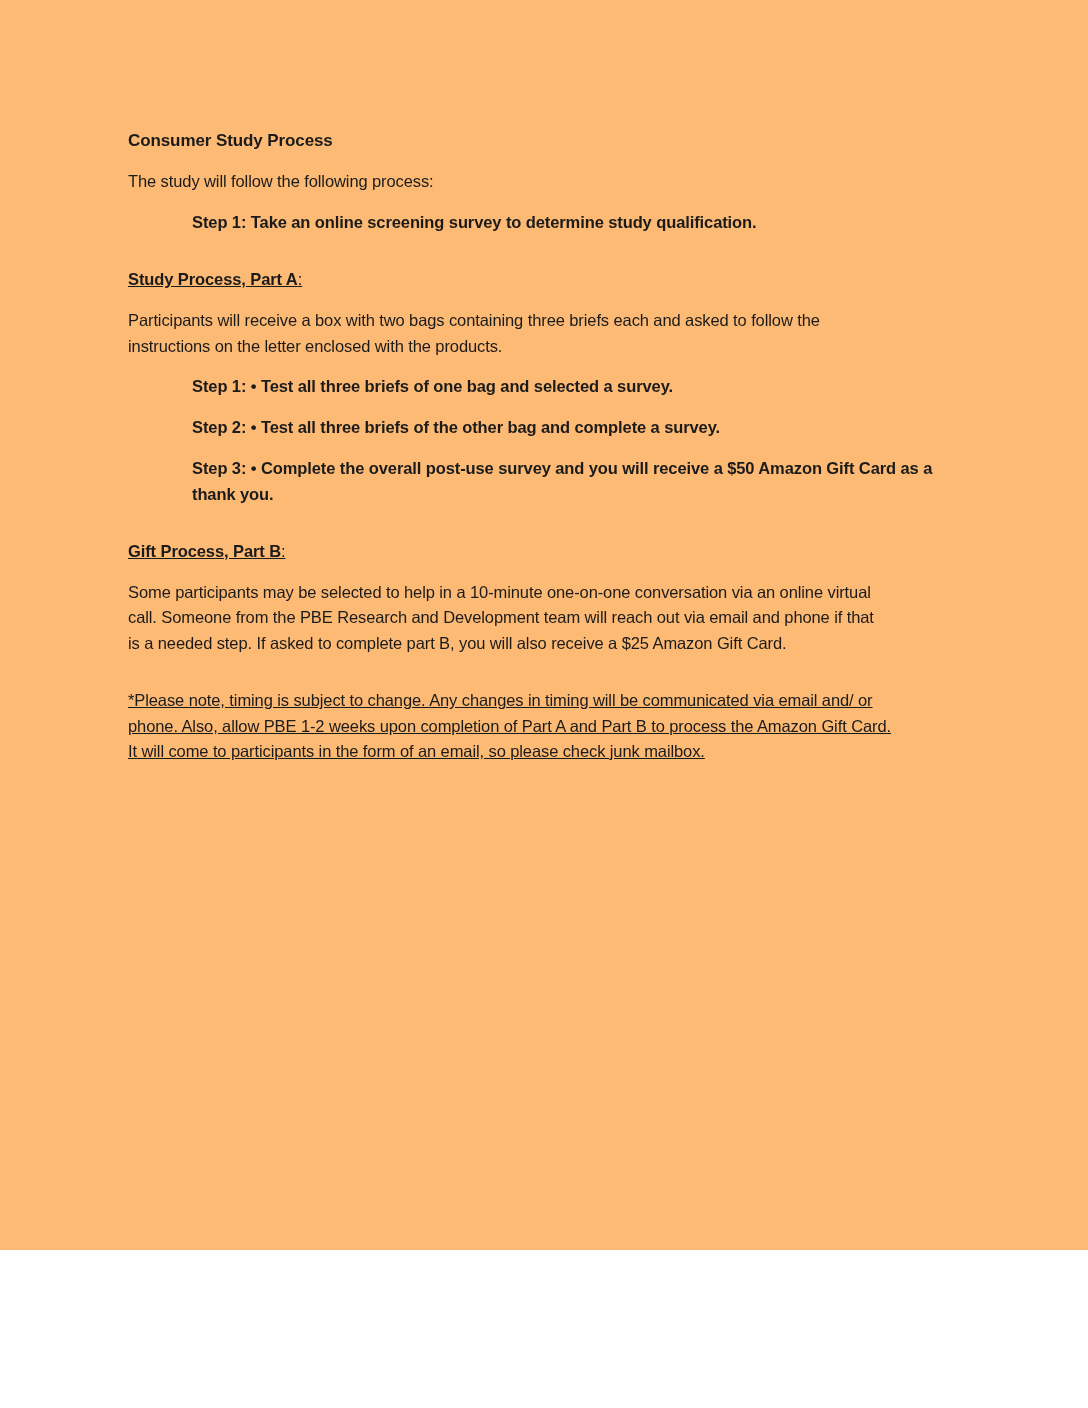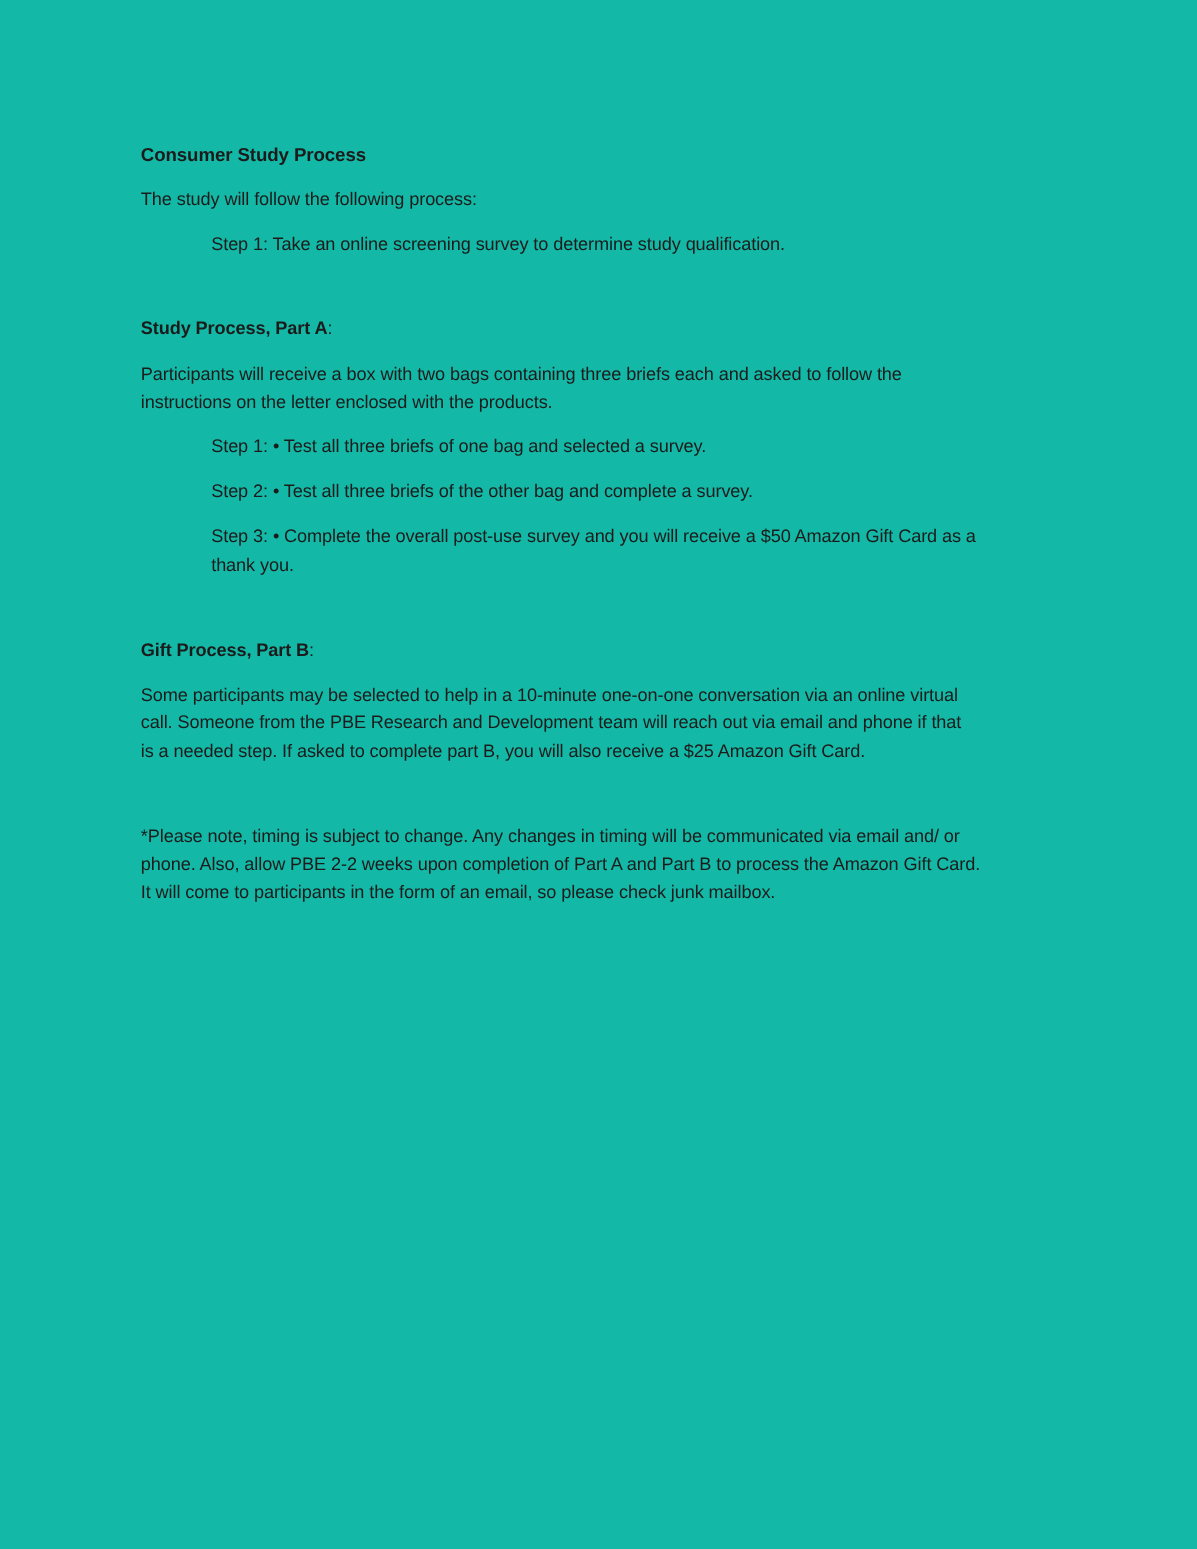--- a/index.html
+++ b/index.html
@@ -4,22 +4,22 @@
 <style>
   html, body {
     margin: 0;
     padding: 0;
     background: #ffffff;
   }
   .page {
     position: relative;
     box-sizing: border-box;
     width: 1088px;
-    height: 1408px;
-    background: #14b8a6;
+    height: 1250px;
+    background: #fdba74;
     padding: 128px 64px 0 128px;
     font-family: "Liberation Sans", "DejaVu Sans", sans-serif;
     font-size: 16.5px;
     line-height: 25.4px;
     color: #1b1b1b;
     letter-spacing: -0.1px;
     overflow: hidden;
   }
   .para {
     margin: 0 0 15.5px 0;
@@ -30,23 +30,25 @@
     font-size: 17px;
   }
   .heading {
     font-weight: 700;
   }
   .heading .colon {
     font-weight: 400;
   }
   .indent {
     margin-left: 64px;
+    font-weight: bold;
   }
   .section-gap {
-    margin-top: 52px;
+    margin-top: 32px;
+    text-decoration: underline;
   }
 </style>
 </head>
 <body>
 
 <div class="page">
 
   <p class="para doc-title">Consumer Study Process</p>
 
   <p class="para">The study will follow the following process:</p>
@@ -67,16 +69,16 @@
   <p class="para indent">Step 3: • Complete the overall post-use survey and you will receive a $50 Amazon Gift Card as a
 thank you.</p>
 
   <p class="para heading section-gap"><span>Gift Process, Part B</span><span class="colon">:</span></p>
 
   <p class="para">Some participants may be selected to help in a 10-minute one-on-one conversation via an online virtual
 call. Someone from the PBE Research and Development team will reach out via email and phone if that
 is a needed step. If asked to complete part B, you will also receive a $25 Amazon Gift Card.</p>
 
   <p class="para section-gap">*Please note, timing is subject to change. Any changes in timing will be communicated via email and/ or
-phone. Also, allow PBE 2-2 weeks upon completion of Part A and Part B to process the Amazon Gift Card.
+phone. Also, allow PBE 1-2 weeks upon completion of Part A and Part B to process the Amazon Gift Card.
 It will come to participants in the form of an email, so please check junk mailbox.</p>
 
 </div>
 
 </body></html>

